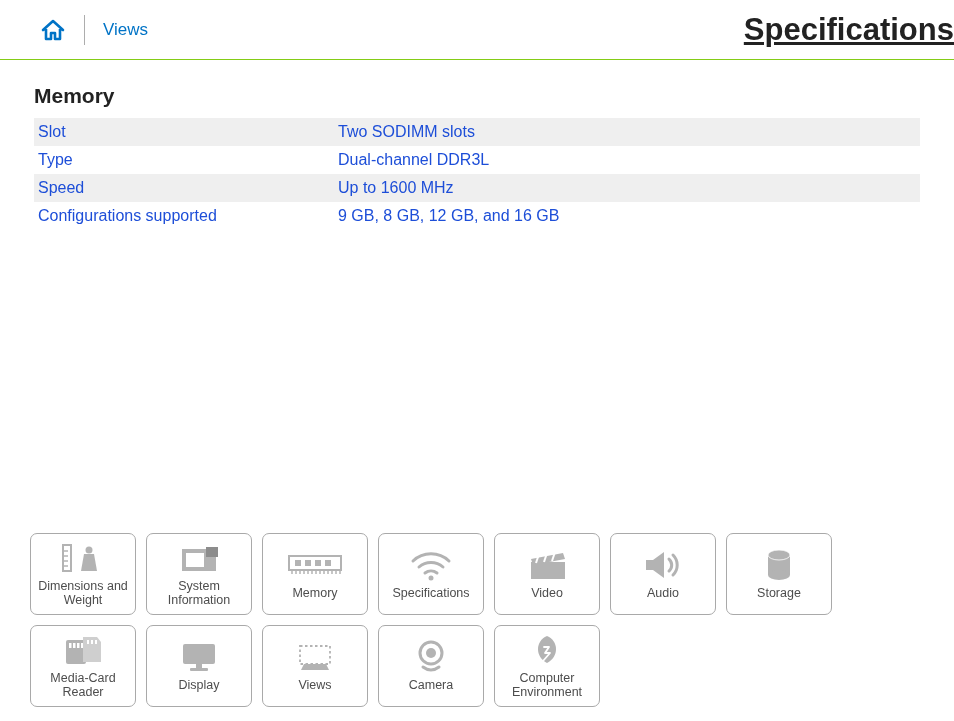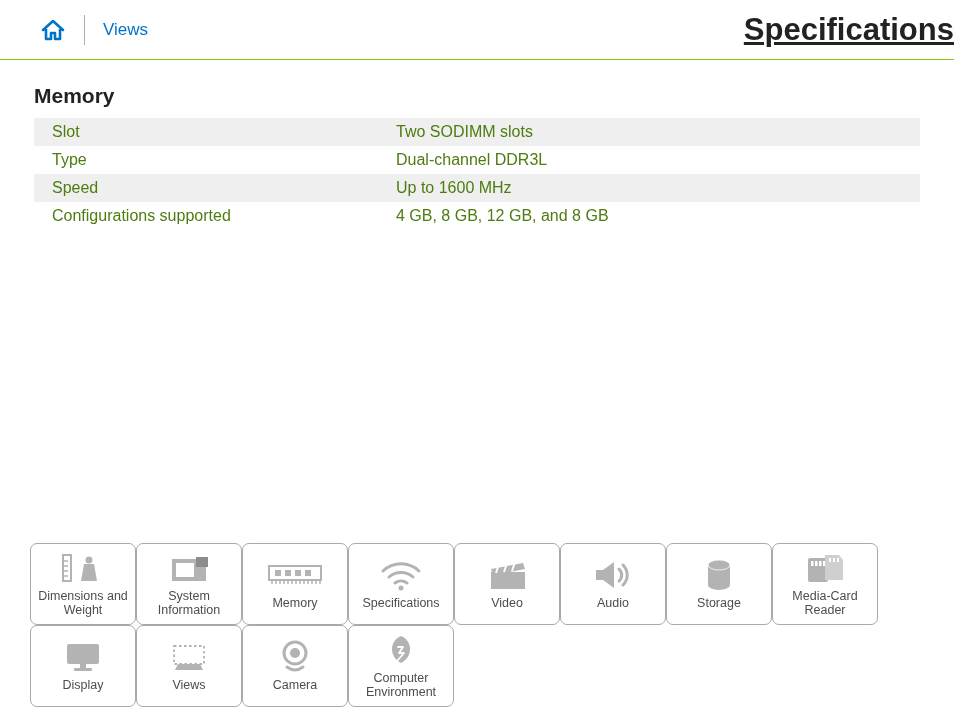--- a/index.html
+++ b/index.html
@@ -51,41 +51,41 @@
     font-size: 21px;
     font-weight: 700;
     color: #222;
     margin-bottom: 10px;
   }
   .spec-table {
     width: 100%;
   }
   .spec-row {
     display: flex;
-    padding: 5px 18px;
+    padding: 5px 4px;
     font-size: 16px;
-    color: #4d7c0f;
-    gap: 44px;
+    color: #1d4ed8;
   }
   .spec-row:nth-child(odd) {
     background: #efefef;
   }
   .spec-label {
     width: 300px;
   }
   .spec-value {
     flex: 1;
   }
   .tile-area {
     position: absolute;
     left: 30px;
     right: 30px;
     bottom: 14px;
     display: flex;
     flex-wrap: wrap;
+    gap: 10px;
   }
   .tile {
     width: 106px;
     height: 82px;
     border: 1px solid #a9a9a9;
     border-radius: 7px;
     display: flex;
     flex-direction: column;
     align-items: center;
     justify-content: center;
@@ -134,21 +134,21 @@
     <div class="spec-row">
       <div class="spec-label">Type</div>
       <div class="spec-value">Dual-channel DDR3L</div>
     </div>
     <div class="spec-row">
       <div class="spec-label">Speed</div>
       <div class="spec-value">Up to 1600 MHz</div>
     </div>
     <div class="spec-row">
       <div class="spec-label">Configurations supported</div>
-      <div class="spec-value">4 GB, 8 GB, 12 GB, and 8 GB</div>
+      <div class="spec-value">9 GB, 8 GB, 12 GB, and 16 GB</div>
     </div>
   </div>
 </div>
 
 <div class="tile-area" id="tile-area">
     <div class="tile">
       <div class="tile-icon">
         <svg width="48" height="34" viewBox="0 0 48 34">
         <rect x="4" y="4" width="8" height="26" fill="none" stroke="#b3b3b3" stroke-width="2"></rect>
         <line x1="4" y1="10" x2="9" y2="10" stroke="#b3b3b3" stroke-width="1.5"></line>

